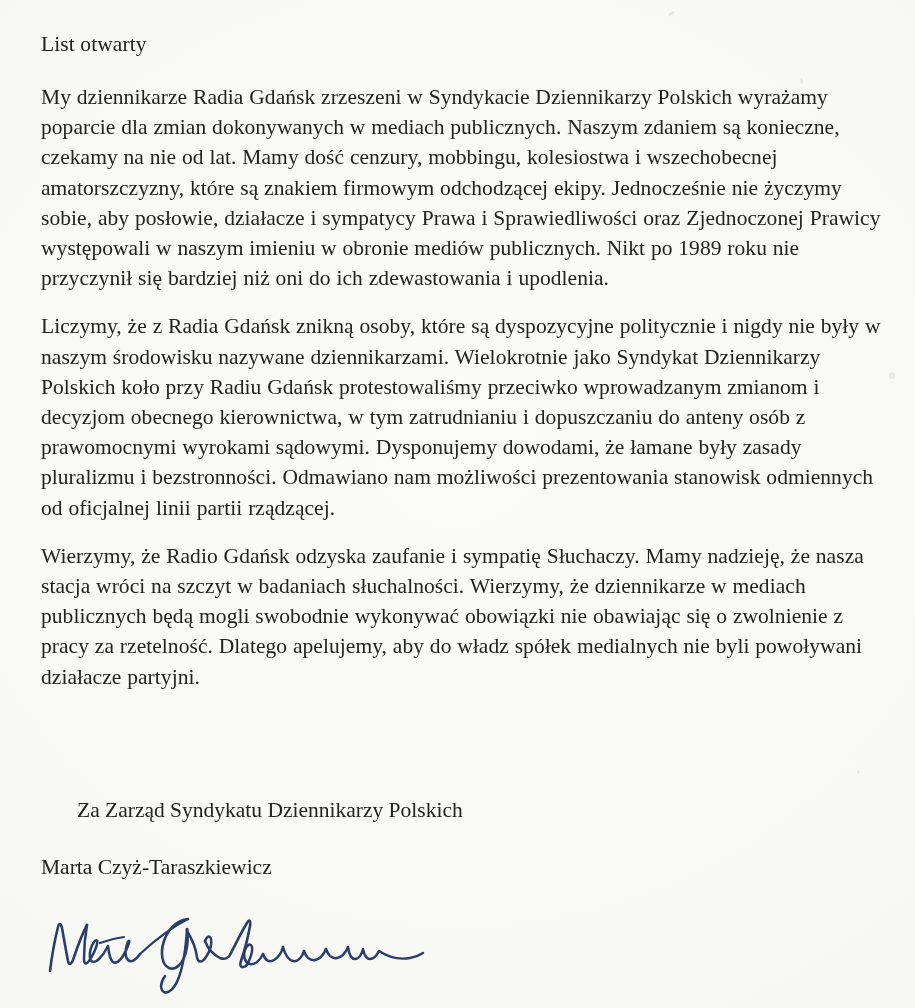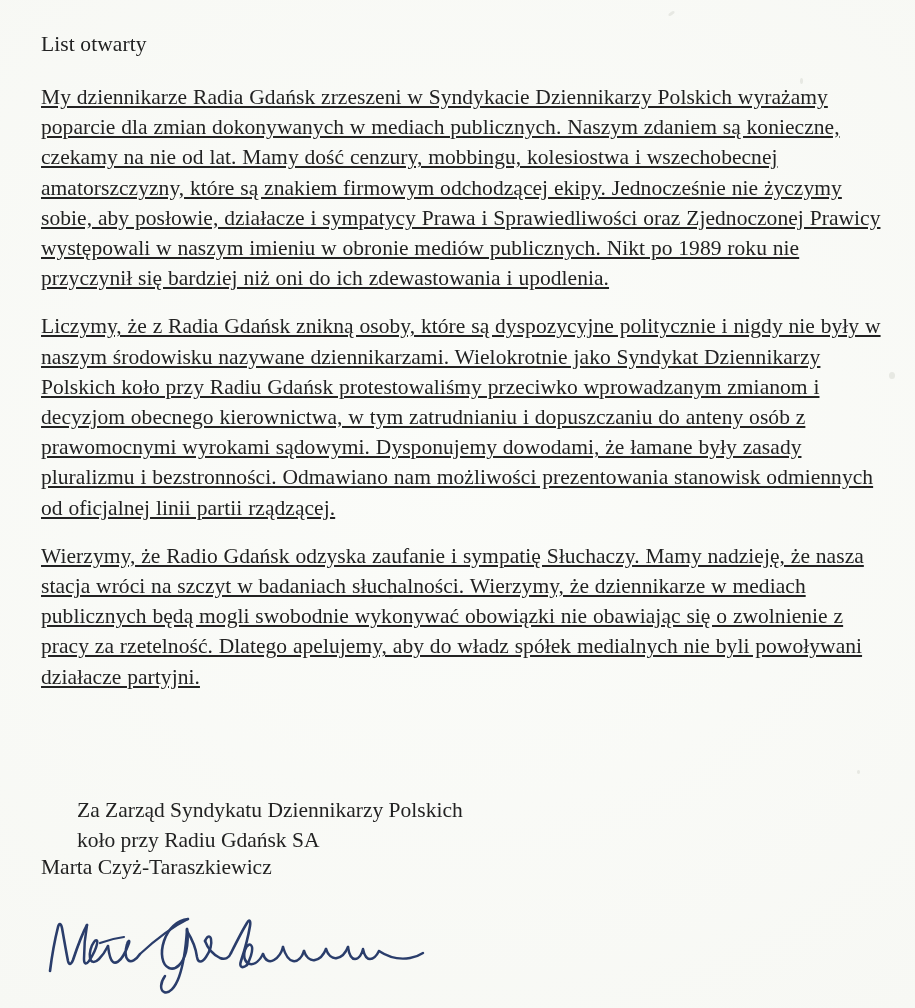--- a/index.html
+++ b/index.html
@@ -57,21 +57,20 @@
     width: 855px;
   }
 
   p.para {
     margin: 0 0 18px 0;
     font-size: 21.5px;
     line-height: 30.2px;
     text-align: left;
     letter-spacing: .05px;
     word-spacing: .4px;
-    text-decoration: underline;
   }
 
   .closing {
     position: absolute;
     left: 0;
     top: 795px;
     font-size: 21.5px;
     line-height: 30px;
     margin-left: 36px;
   }
@@ -111,21 +110,20 @@
   <div class="doc-title">List otwarty</div>
 
   <div class="body-block">
     <p class="para">My dziennikarze Radia Gdańsk zrzeszeni w Syndykacie Dziennikarzy Polskich wyrażamy poparcie dla zmian dokonywanych w mediach publicznych. Naszym zdaniem są konieczne, czekamy na nie od lat. Mamy dość cenzury, mobbingu, kolesiostwa i wszechobecnej amatorszczyzny, które są znakiem firmowym odchodzącej ekipy. Jednocześnie nie życzymy sobie, aby posłowie, działacze i sympatycy Prawa i Sprawiedliwości oraz Zjednoczonej Prawicy występowali w naszym imieniu w obronie mediów publicznych. Nikt po 1989 roku nie przyczynił się bardziej niż oni do ich zdewastowania i upodlenia.</p>
     <p class="para">Liczymy, że z Radia Gdańsk znikną osoby, które są dyspozycyjne politycznie i nigdy nie były w naszym środowisku nazywane dziennikarzami. Wielokrotnie jako Syndykat Dziennikarzy Polskich koło przy Radiu Gdańsk protestowaliśmy przeciwko wprowadzanym zmianom i decyzjom obecnego kierownictwa, w tym zatrudnianiu i dopuszczaniu do anteny osób z prawomocnymi wyrokami sądowymi. Dysponujemy dowodami, że łamane były zasady pluralizmu i bezstronności. Odmawiano nam możliwości prezentowania stanowisk odmiennych od oficjalnej linii partii rządzącej.</p>
     <p class="para">Wierzymy, że Radio Gdańsk odzyska zaufanie i sympatię Słuchaczy. Mamy nadzieję, że nasza stacja wróci na szczyt w badaniach słuchalności. Wierzymy, że dziennikarze w mediach publicznych będą mogli swobodnie wykonywać obowiązki nie obawiając się o zwolnienie z pracy za rzetelność. Dlatego apelujemy, aby do władz spółek medialnych nie byli powoływani działacze partyjni.</p>
   </div>
 
   <div class="closing">
     <div>Za Zarząd Syndykatu Dziennikarzy Polskich</div>
-    <div>koło przy Radiu Gdańsk SA</div>
   </div>
 
   <div class="signer-name">Marta Czyż-Taraszkiewicz</div>
 </div>
 
 <div class="signature">
   <svg viewBox="0 0 400 95" xmlns="http://www.w3.org/2000/svg" fill="none" stroke="#2a3d6b" stroke-linecap="round" stroke-linejoin="round">
 
     <path d="M14 66 C16 50, 19 34, 22 22 C23 18, 25 18, 26 23 C28 34, 30 46, 32 56 C33 60, 35 60, 37 55 C41 43, 46 29, 51 20" stroke-width="2.6"></path>
 

